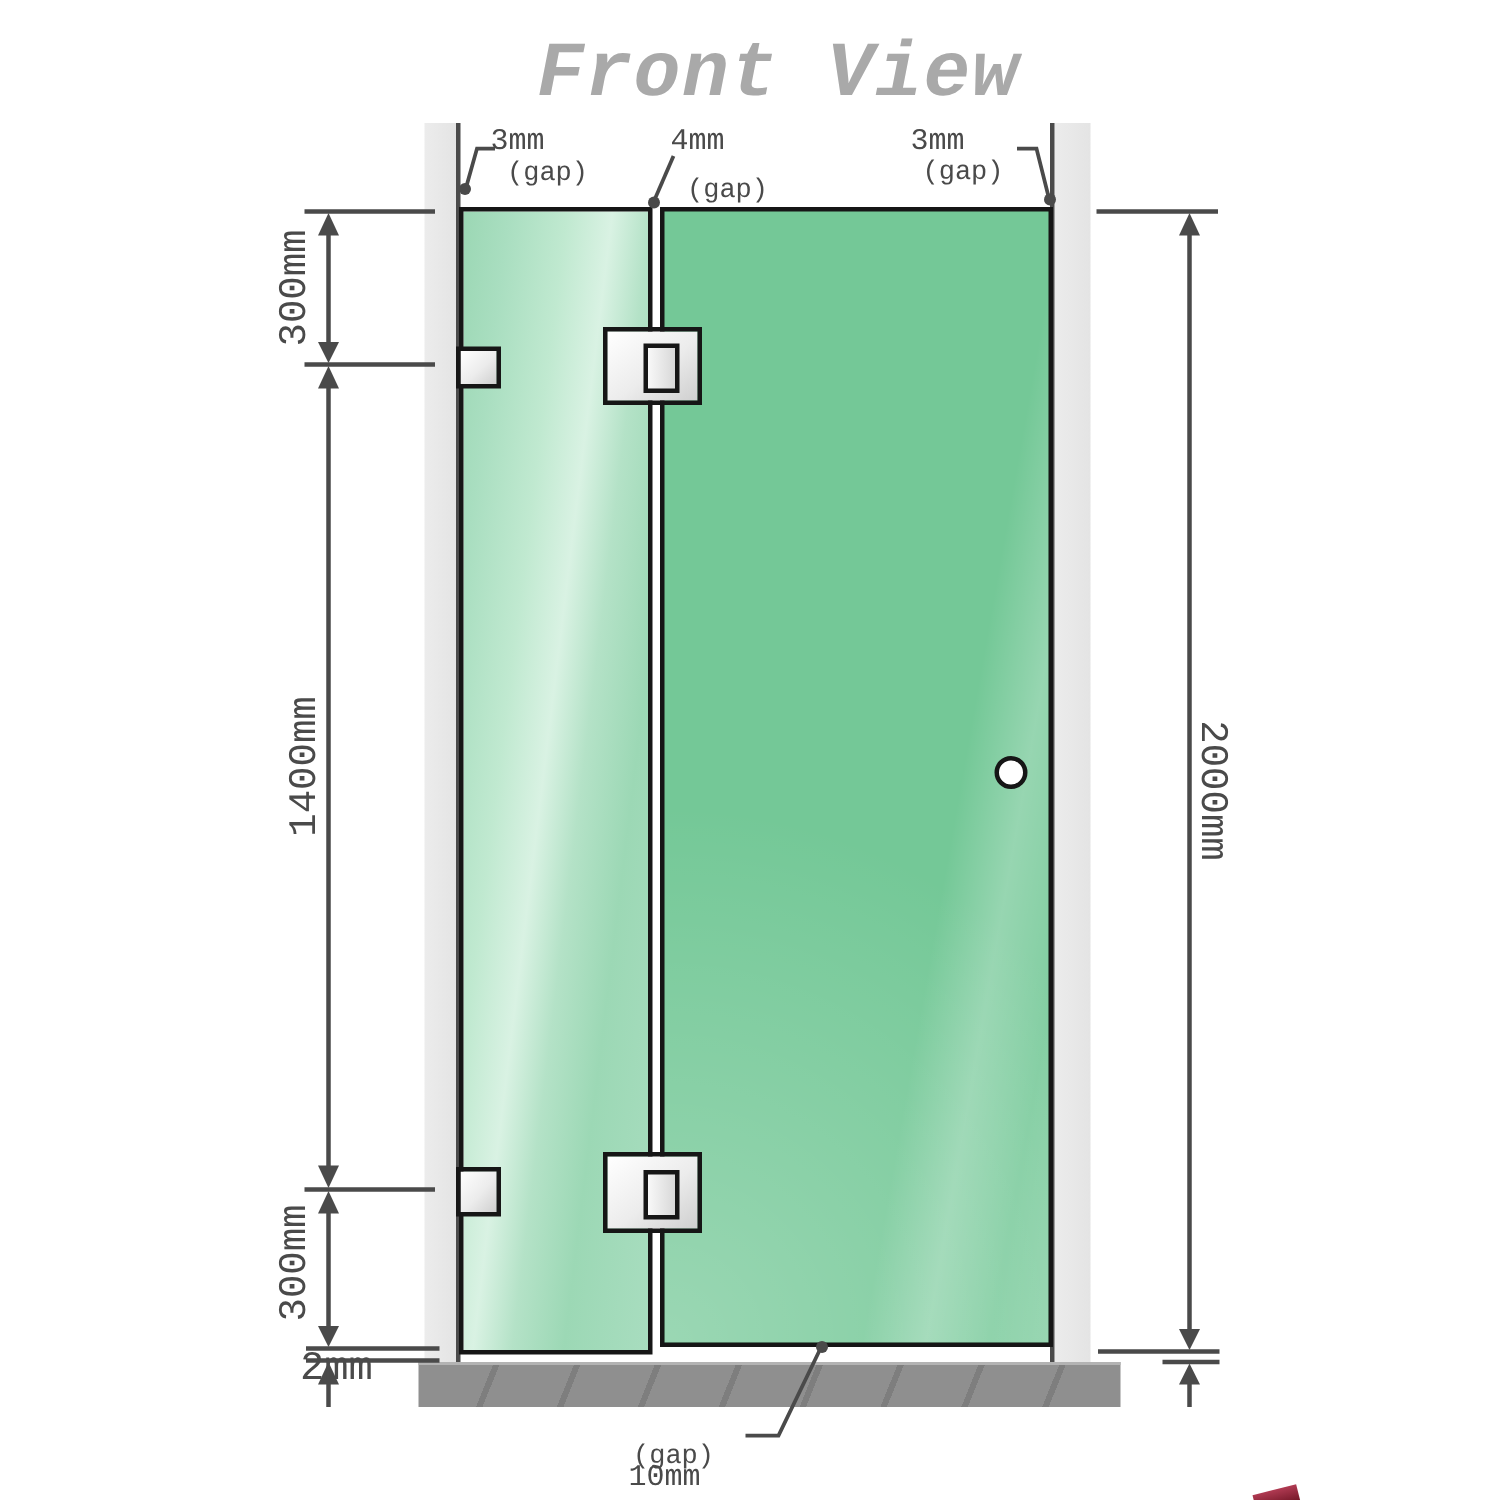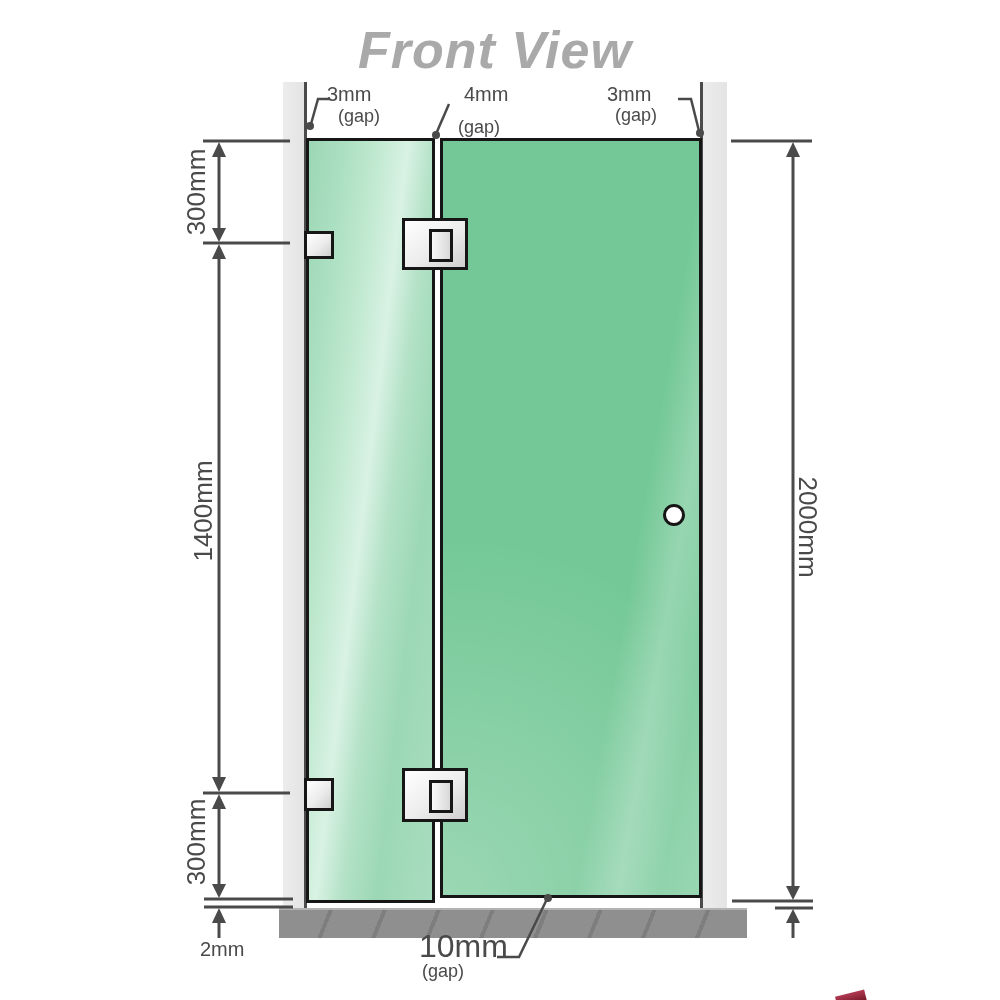--- a/index.html
+++ b/index.html
@@ -1,17 +1,17 @@
 <!DOCTYPE html>
 <html><head>
 <meta charset="utf-8">
 <style>
   html,body{margin:0;padding:0;background:#fff;}
   #page{position:relative;width:1000px;height:1000px;background:#ffffff;overflow:hidden;
-        font-family:Liberation Sans, sans-serif;}
+        font-family:Liberation Mono, monospace;}
   #page *{box-sizing:border-box;}
 
   .abs{position:absolute;}
 
   
   .title{left:358px;top:20px;width:320px;font-size:52px;font-weight:bold;font-style:italic;
          color:#a9a9a9;letter-spacing:1px;white-space:nowrap;}
 
   
   .channel{top:82px;height:826px;background:linear-gradient(to right,#ececec,#e4e4e4);}
@@ -123,30 +123,30 @@
     <g fill="#4a4a4a" stroke="none">
       <circle cx="310" cy="126" r="4"></circle>
       <circle cx="436" cy="135" r="4"></circle>
       <circle cx="700" cy="133" r="4"></circle>
       <circle cx="548" cy="898" r="4"></circle>
     </g>
   </svg>
 
   <div class="abs dim vallbl" style="left:327px;top:83px;">3mm</div>
   <div class="abs dim gaplbl" style="left:338px;top:106px;">(gap)</div>
-  <div class="abs dim vallbl" style="left:447px;top:83px;margin-left:17px;">4mm</div>
+  <div class="abs dim vallbl" style="left:447px;top:83px;">4mm</div>
   <div class="abs dim gaplbl" style="left:458px;top:117px;">(gap)</div>
   <div class="abs dim vallbl" style="left:607px;top:83px;">3mm</div>
   <div class="abs dim gaplbl" style="left:615px;top:105px;">(gap)</div>
 
-  <div class="abs dim" style="left:419px;top:928px;font-size:32px;">10mm</div>
+  <div class="abs dim" style="left:419px;top:974px;font-size:20px;">10mm</div>
   <div class="abs dim gaplbl" style="left:422px;top:961px;">(gap)</div>
 
   <div class="abs dim vtext rotl" style="left:116px;top:176px;">300mm</div>
   <div class="abs dim vtext rotl" style="left:123px;top:495px;">1400mm</div>
   <div class="abs dim vtext rotl" style="left:116px;top:826px;">300mm</div>
   <div class="abs dim vtext rotr" style="left:728px;top:511px;">2000mm</div>
 
-  <div class="abs dim" style="left:200px;top:938px;font-size:20px;">2mm</div>
+  <div class="abs dim" style="left:200px;top:898px;font-size:27px;">2mm</div>
 
   <div class="abs logo-frag"></div>
 
 </div>
 
 </body></html>

